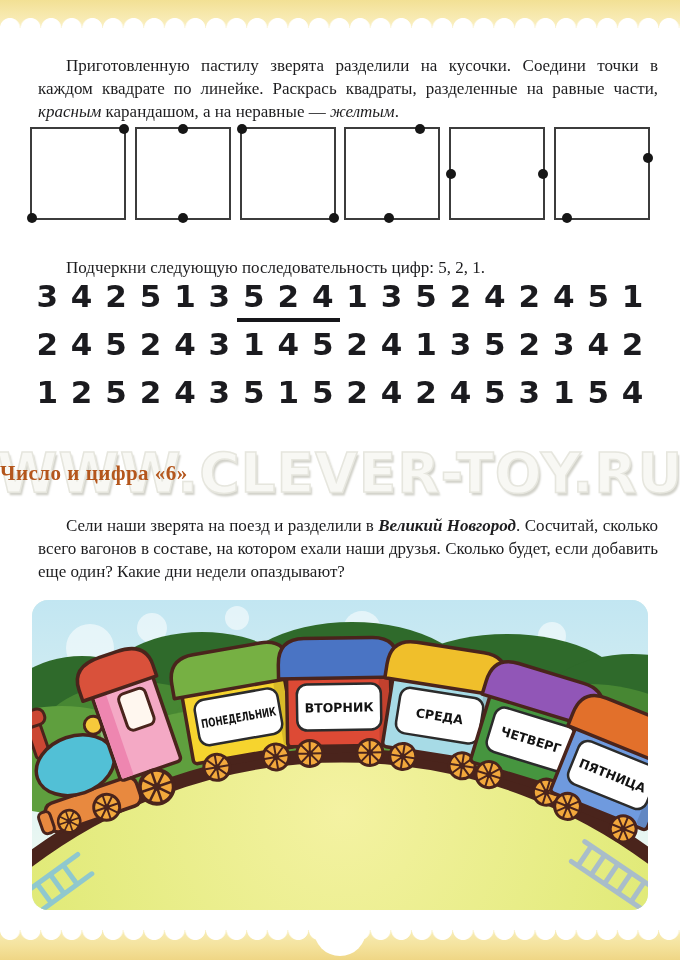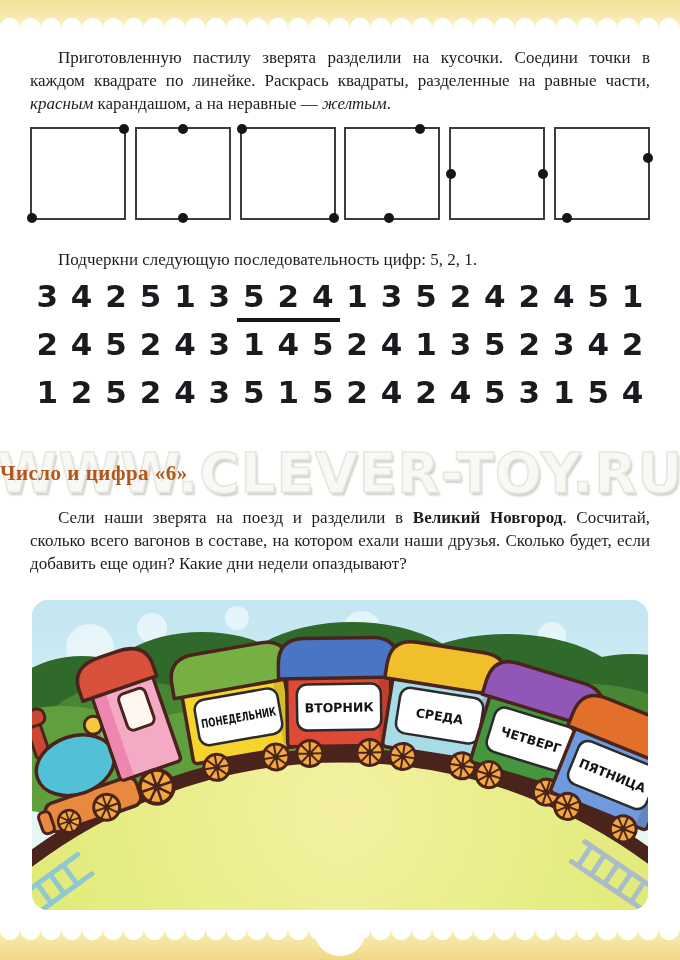--- a/index.html
+++ b/index.html
@@ -16,21 +16,21 @@
     background-size:20.6px 11px;background-repeat:repeat-x;}
   .band-bottom{position:absolute;top:930px;left:0;right:0;height:30px;
     background:linear-gradient(180deg,#f8edb6 0%,#f4e29c 55%,#efd685 100%);}
   .band-bottom::before{content:"";position:absolute;left:0;right:0;top:0;height:11px;
     background:radial-gradient(circle 10px at 10px 0px,#ffffff 9.6px,rgba(255,255,255,0) 10.4px);
     background-size:20.6px 11px;background-repeat:repeat-x;}
   .page-num-bump{position:absolute;left:314px;top:904px;width:52px;height:52px;border-radius:50%;background:#ffffff;}
   .page-number{position:absolute;top:870px;left:0;right:0;text-align:center;
     font:bold 19px "Liberation Serif",serif;color:#ef4444;}
   
-  .para{position:absolute;left:30px;width:620px;margin:0;
+  .para{position:absolute;left:30px;width:620px;margin:8px;
     font:17px/23px "Liberation Serif",serif;color:#1d1d1f;
     text-align:justify;text-indent:28px;}
   .p1{top:46px;}
   .p2{top:248px;}
   .p3{top:506px;}
   
   .squares-row{position:absolute;left:30px;top:127px;width:620px;
     display:flex;justify-content:space-between;}
   .square{width:96px;height:93px;border:2.5px solid #3c3c3c;background:#fff;position:relative;box-sizing:border-box;}
   .dot{position:absolute;width:10px;height:10px;background:#161616;border-radius:50%;transform:translate(-50%,-50%);}
@@ -43,21 +43,21 @@
   
   .watermark{position:absolute;top:441px;left:50%;transform:translateX(-50%);
     white-space:nowrap;font:bold 55px "DejaVu Sans",sans-serif;letter-spacing:1px;
     color:#f8f8f4;-webkit-text-stroke:1.5px #e6e6de;
     text-shadow:2px 3px 2px #d2d2ca;z-index:1;}
   .heading{position:absolute;top:461px;left:0;right:0;text-align:left;
     font:bold 21px "Liberation Serif",serif;color:#b4561c;letter-spacing:.5px;z-index:2;}
   
   .illustration{position:absolute;left:32px;top:600px;width:616px;height:310px;
     border-radius:16px;overflow:hidden;background:#dff0e8;z-index:0;}
-  .bolditalic{font-weight:bold;}
+  .bolditalic{font-weight:bold;font-style:italic;}
 </style>
 </head>
 <body>
 
 <div class="band-top"></div>
 <div class="band-bottom"></div>
 <div class="page-num-bump"></div>
 <div class="page-number">17</div>
 
 <p class="para p1"><span>Приготовленную пастилу зверята разделили на кусочки. Соедини точки в каждом квадрате по линейке. Раскрась квадраты, разделенные на равные части, </span><i>красным</i><span> карандашом, а на неравные — </span><i>желтым</i><span>.</span></p>

